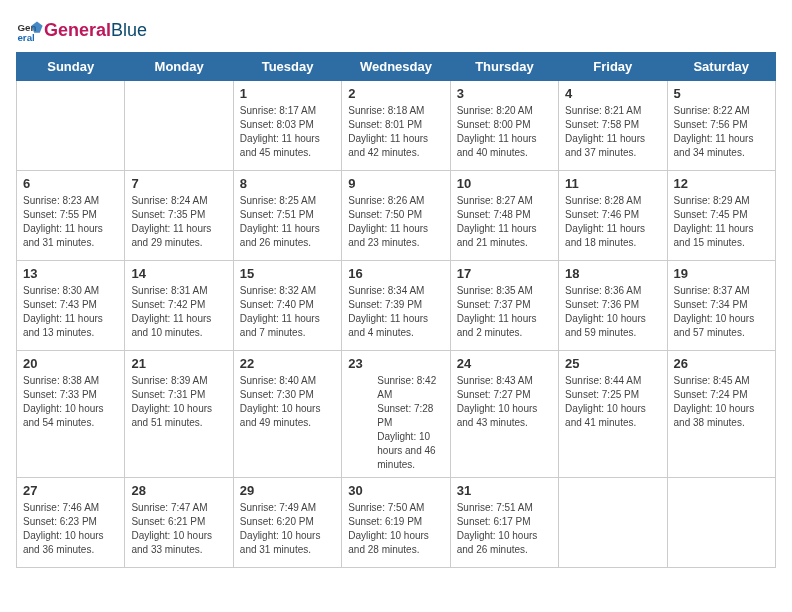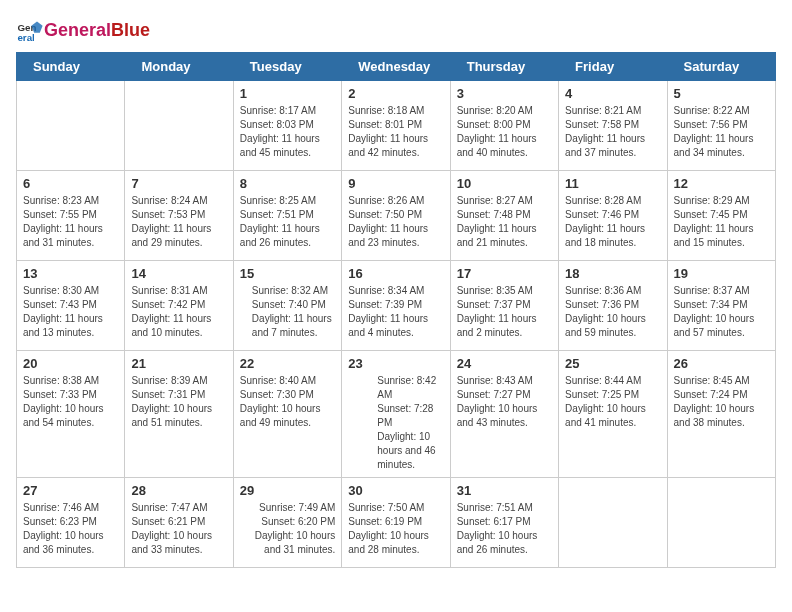--- a/index.html
+++ b/index.html
@@ -39,22 +39,22 @@
       margin-top: 2px;
     }
     .calendar {
       width: 100%;
       border-collapse: collapse;
       border: 1px solid #ccc;
     }
     .calendar th {
       background-color: #2e6da4;
       color: white;
-      text-align: left;
-      padding: 6px 16px;
+      text-align: center;
+      padding: 6px 8px;
       font-size: 13px;
       font-weight: bold;
       border: 1px solid #2e6da4;
       margin-top: 40px;
     }
     .calendar td {
       border: 1px solid #ccc;
       vertical-align: top;
       padding: 5px 6px;
       font-size: 11px;
@@ -84,21 +84,21 @@
 <body>
 
 <div class="header">
   <div class="logo">
     <svg class="logo-icon" viewBox="0 0 40 40" xmlns="http://www.w3.org/2000/svg">
       <text x="2" y="22" font-size="14" font-weight="bold" fill="#333">Gen</text>
       <text x="2" y="36" font-size="14" font-weight="bold" fill="#1a6bb5">eral</text>
       <polygon points="30,8 38,14 34,24 26,24 22,14" fill="#1a6bb5" opacity="0.8"></polygon>
     </svg>
     <div>
-      <span style="font-size:18px;font-weight:bold;color:#be185d;">General</span><span style="font-size:18px;font-weight:bold;color:#b91c1c;">Blue</span>
+      <span style="font-size:18px;font-weight:bold;color:#be185d;">General</span><span style="font-size:18px;font-weight:normal;color:#0c4a6e;">Blue</span>
     </div>
   </div>
   <div class="title-area">
     <div class="month-title"></div>
     <div class="location-title"></div>
   </div>
 </div>
 
 <table class="calendar">
   <thead>
@@ -150,21 +150,21 @@
       <tr class="week-row">
         <td>
           <span class="day-number">6</span>
           <div class="day-info" style="white-space: pre-line;">Sunrise: 8:23 AM
 Sunset: 7:55 PM
 Daylight: 11 hours and 31 minutes.</div>
         </td>
         <td>
           <span class="day-number">7</span>
           <div class="day-info" style="white-space: pre-line;">Sunrise: 8:24 AM
-Sunset: 7:53 PM
+Sunset: 7:35 PM
 Daylight: 11 hours and 29 minutes.</div>
         </td>
         <td>
           <span class="day-number">8</span>
           <div class="day-info" style="white-space: pre-line;">Sunrise: 8:25 AM
 Sunset: 7:51 PM
 Daylight: 11 hours and 26 minutes.</div>
         </td>
         <td>
           <span class="day-number">9</span>
@@ -199,21 +199,21 @@
 Daylight: 11 hours and 13 minutes.</div>
         </td>
         <td>
           <span class="day-number">14</span>
           <div class="day-info" style="white-space: pre-line;">Sunrise: 8:31 AM
 Sunset: 7:42 PM
 Daylight: 11 hours and 10 minutes.</div>
         </td>
         <td>
           <span class="day-number">15</span>
-          <div class="day-info" style="white-space: pre-line; margin-left: 12px;">Sunrise: 8:32 AM
+          <div class="day-info" style="white-space: pre-line;">Sunrise: 8:32 AM
 Sunset: 7:40 PM
 Daylight: 11 hours and 7 minutes.</div>
         </td>
         <td>
           <span class="day-number">16</span>
           <div class="day-info" style="white-space: pre-line;">Sunrise: 8:34 AM
 Sunset: 7:39 PM
 Daylight: 11 hours and 4 minutes.</div>
         </td>
         <td>
@@ -287,21 +287,21 @@
 Daylight: 10 hours and 36 minutes.</div>
         </td>
         <td>
           <span class="day-number">28</span>
           <div class="day-info" style="white-space: pre-line;">Sunrise: 7:47 AM
 Sunset: 6:21 PM
 Daylight: 10 hours and 33 minutes.</div>
         </td>
         <td>
           <span class="day-number">29</span>
-          <div class="day-info" style="white-space: pre-line; text-align: right;">Sunrise: 7:49 AM
+          <div class="day-info" style="white-space: pre-line;">Sunrise: 7:49 AM
 Sunset: 6:20 PM
 Daylight: 10 hours and 31 minutes.</div>
         </td>
         <td>
           <span class="day-number">30</span>
           <div class="day-info" style="white-space: pre-line;">Sunrise: 7:50 AM
 Sunset: 6:19 PM
 Daylight: 10 hours and 28 minutes.</div>
         </td>
         <td>

